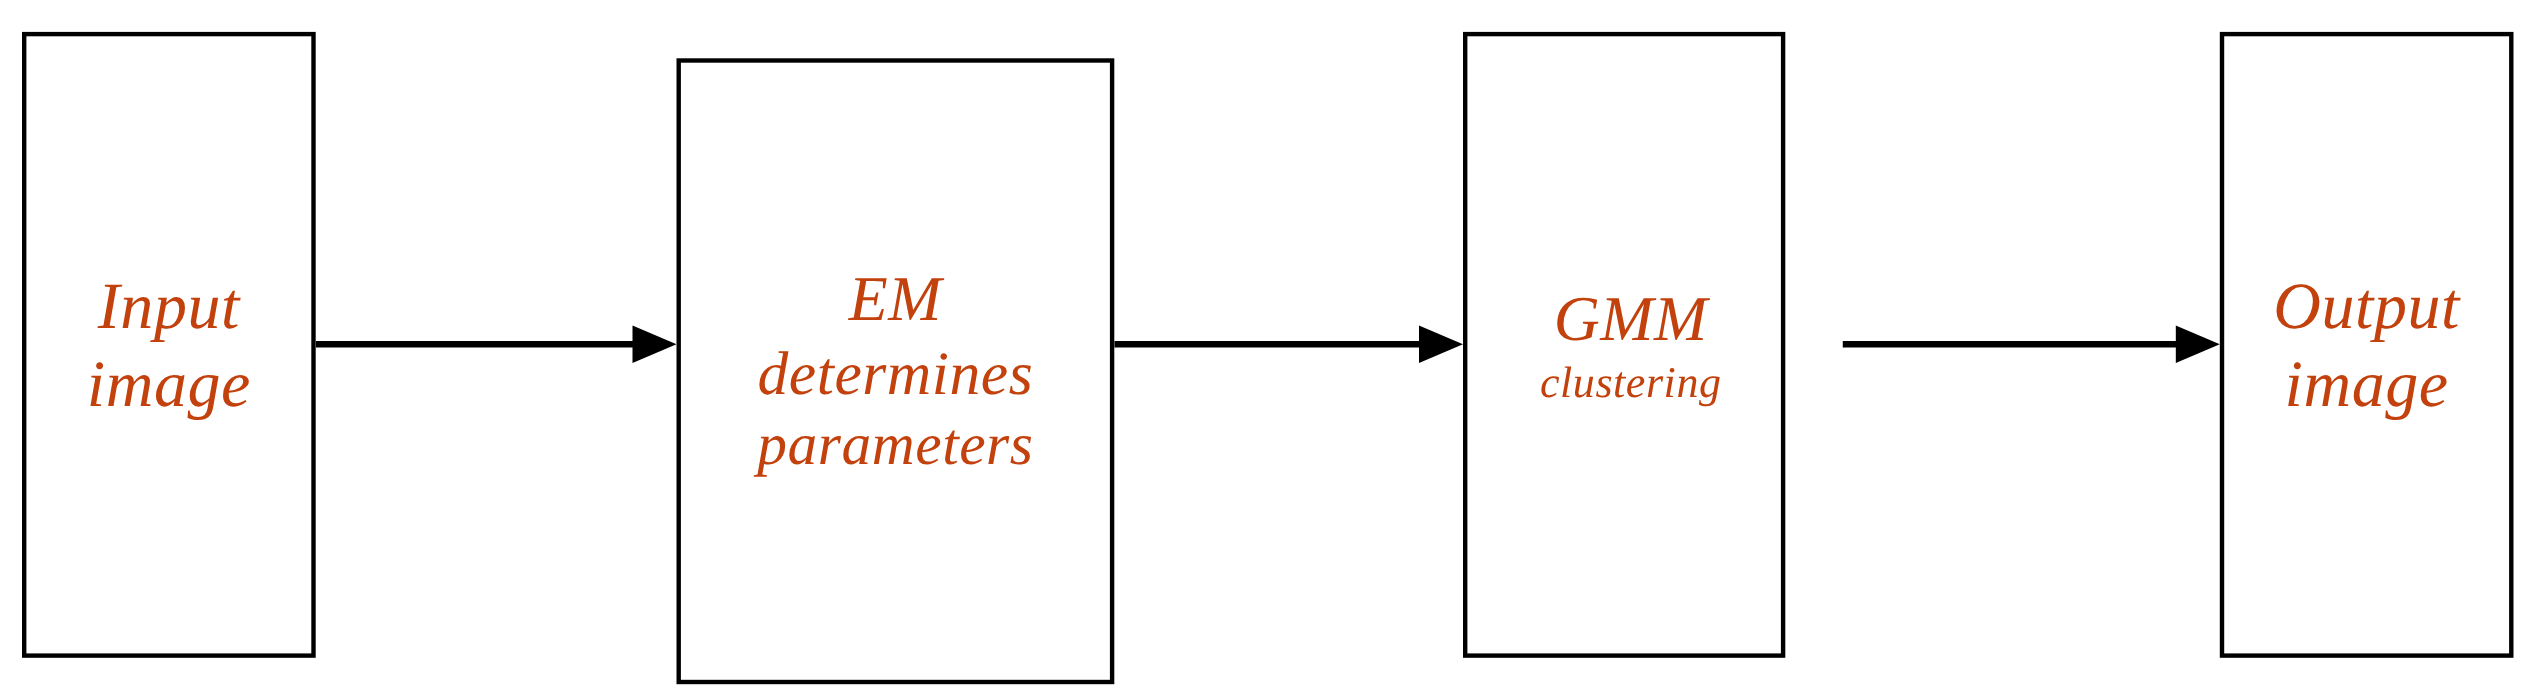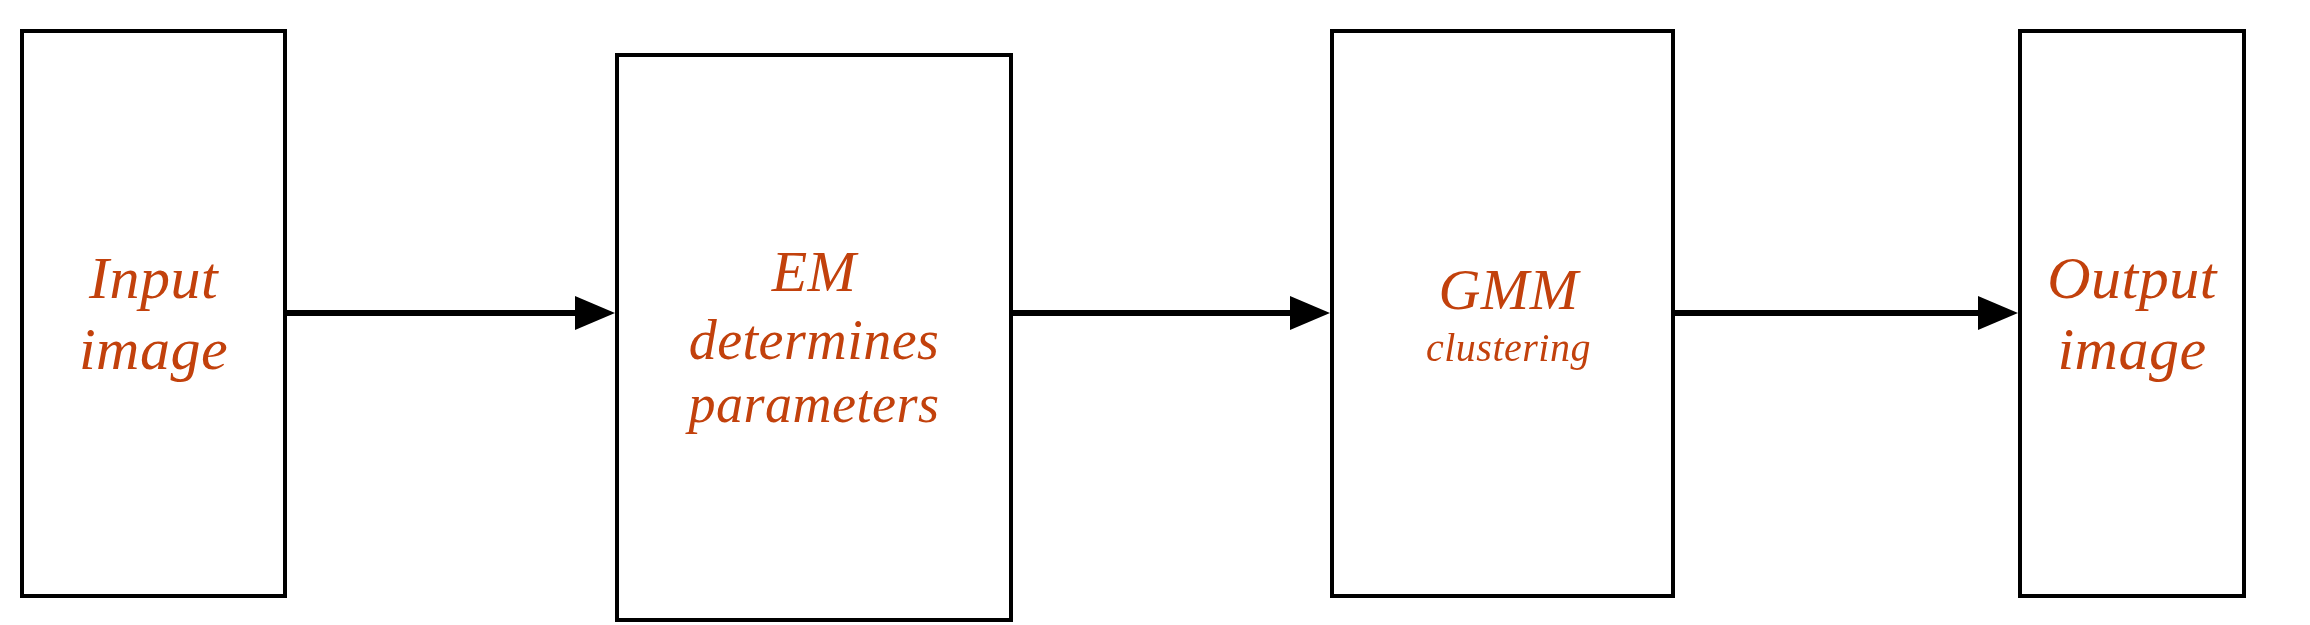--- a/index.html
+++ b/index.html
@@ -75,30 +75,30 @@
     <span class="node-line l3">parameters</span>
   </div>
 
   <span class="edge" style="left:1013px; top:293px; width:317px;">
     <svg width="317" height="40" viewBox="0 0 317 40" aria-hidden="true">
       <line x1="0" y1="20" x2="285" y2="20" stroke="#000000" stroke-width="6"></line>
       <polygon points="277,3 317,20 277,37" fill="#000000"></polygon>
     </svg>
   </span>
 
-  <div class="node n3" style="left:1330px; top:29px; width:345px; height:569px;padding-left:12px;">
+  <div class="node n3" style="left:1330px; top:29px; width:293px; height:569px;padding-left:12px;">
     <span class="node-line l1">GMM</span>
     <span class="node-line l2">clustering</span>
   </div>
 
   <span class="edge" style="left:1675px; top:293px; width:343px;">
     <svg width="343" height="40" viewBox="0 0 343 40" aria-hidden="true">
       <line x1="0" y1="20" x2="311" y2="20" stroke="#000000" stroke-width="6"></line>
       <polygon points="303,3 343,20 303,37" fill="#000000"></polygon>
     </svg>
   </span>
 
-  <div class="node n4" style="left:2018px; top:29px; width:228px; height:569px;">
+  <div class="node n4" style="left:2018px; top:29px; width:267px; height:569px;">
     <span class="node-line l1">Output</span>
     <span class="node-line l2">image</span>
   </div>
 
 </div>
 
 </body></html>

